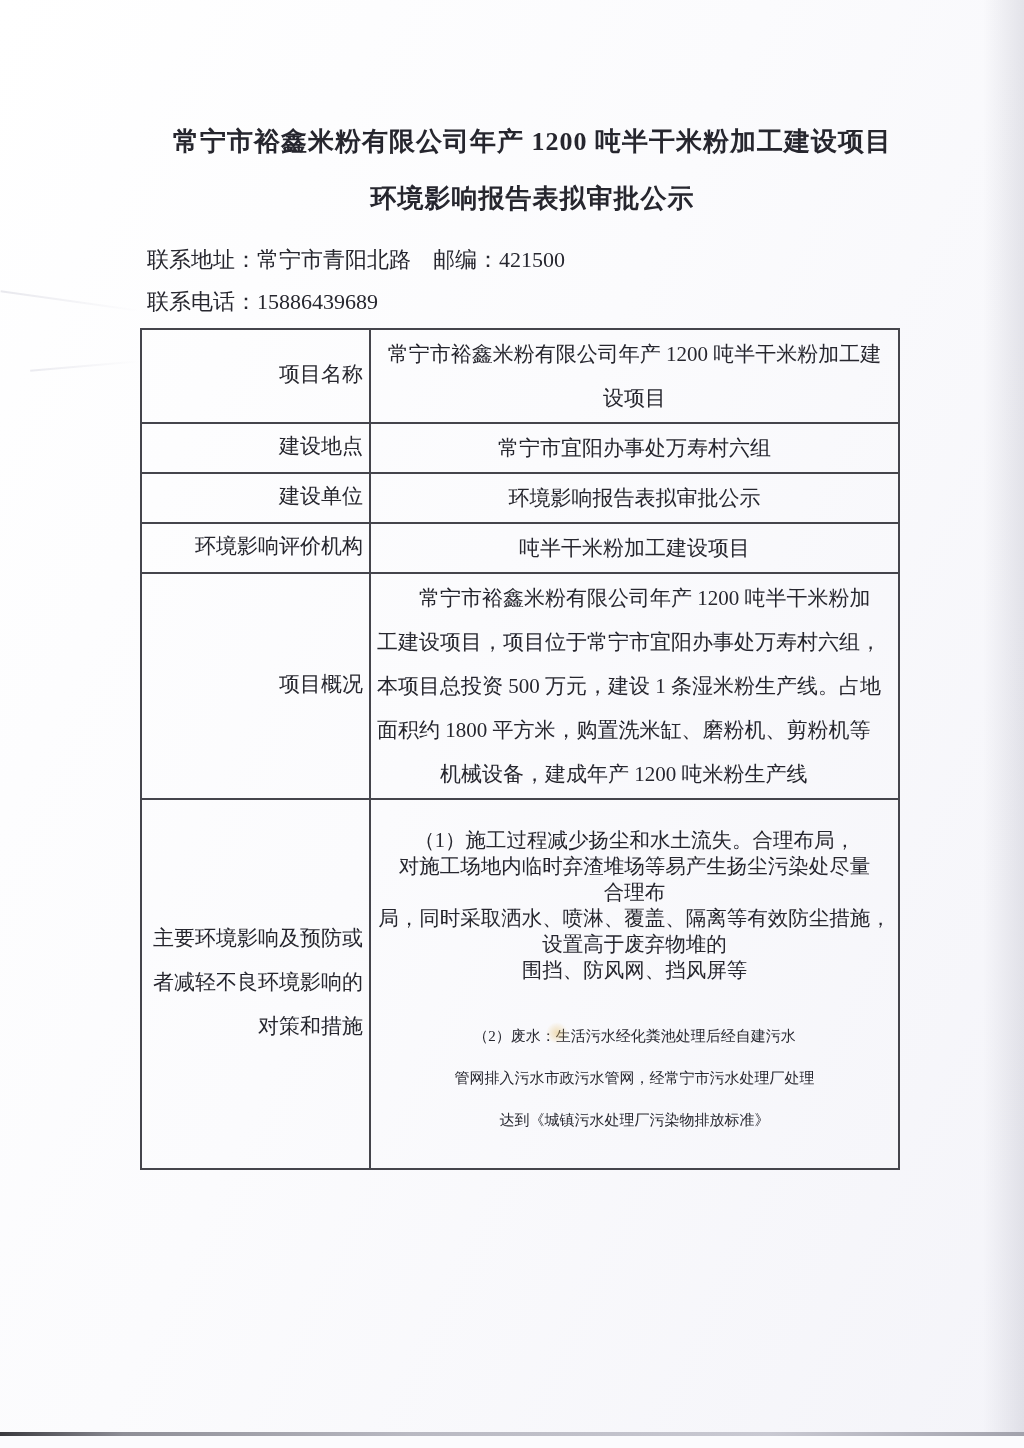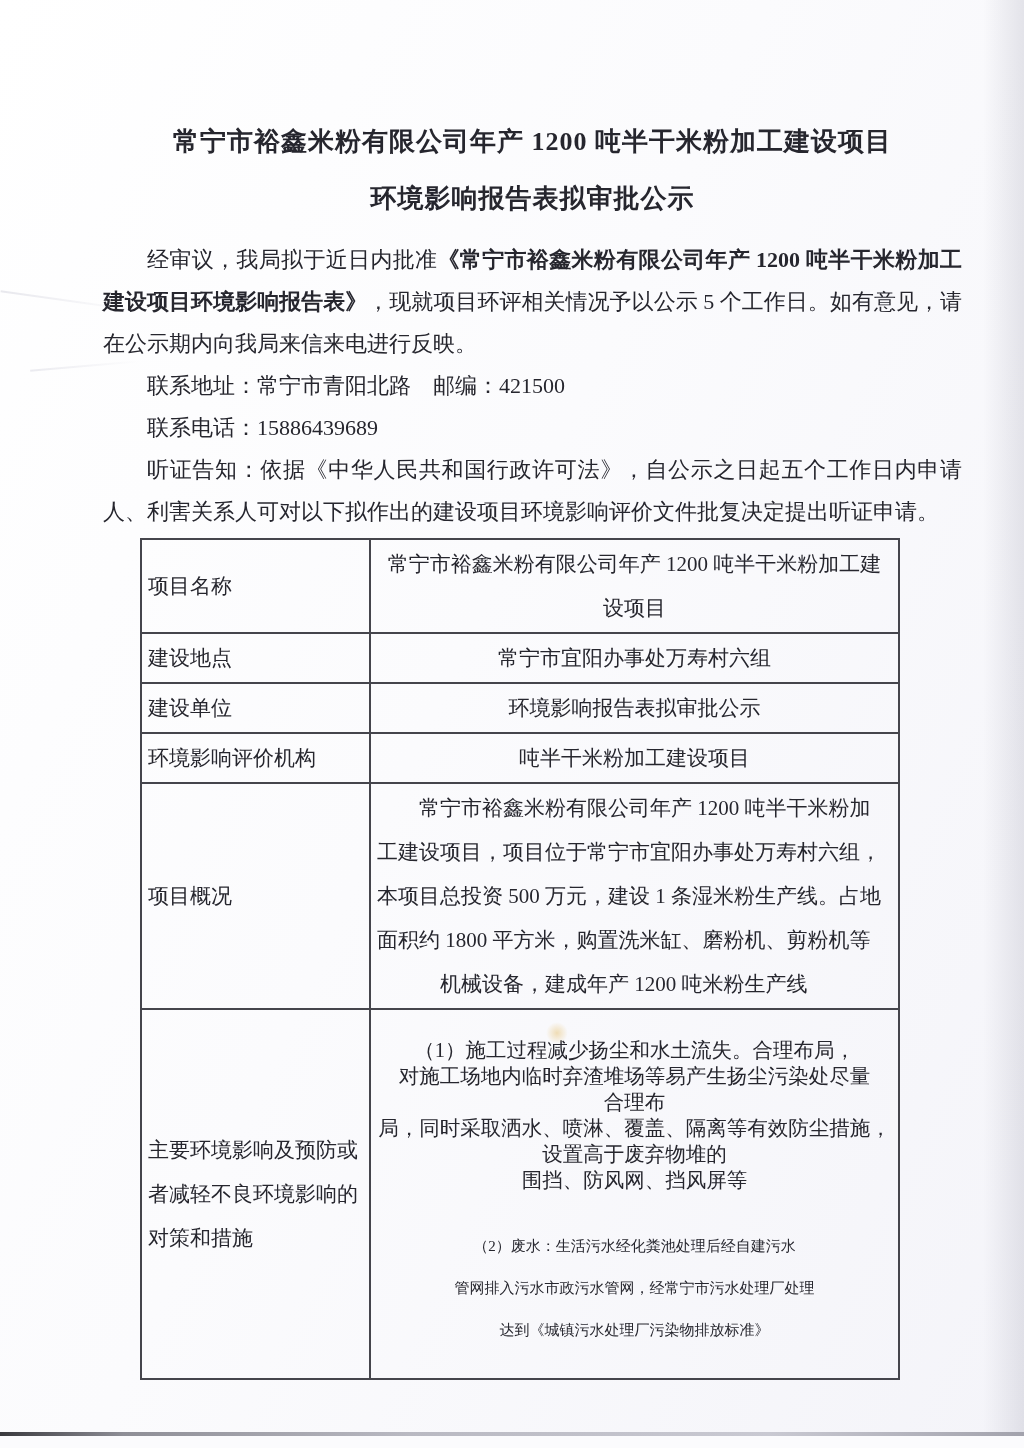--- a/index.html
+++ b/index.html
@@ -74,23 +74,24 @@
     font-size: 21px;
   }
   table.info-table td {
     border: 2px solid #45454c;
     vertical-align: middle;
     padding: 2px 6px;
     white-space: pre-line;
   }
   td.label-cell {
     width: 215px;
-    text-align: left;
+    text-align: right;
     padding-left: 10px;
     line-height: 44px;
+    font-family: Liberation Mono, monospace;
   }
   td.value-cell {
     text-align: center;
     line-height: 44px;
   }
   td.value-left {
     text-align: left;
     line-height: 44px;
   }
   tr.r1 td { height: 81px; }
@@ -124,24 +125,22 @@
 <div class="paper">
   <div class="crease-a"></div>
   <div class="crease-b"></div>
 
   <div class="content">
 
     <div class="doc-title">常宁市裕鑫米粉有限公司年产 1200 吨半干米粉加工建设项目</div>
     <div class="doc-title second">环境影响报告表拟审批公示</div>
 
     <div class="body-text">
-      <p class="justify"><span>经审议，我局拟于近日内批准</span><span class="bold-inline">《常宁市裕鑫米粉有限公司年产 1200 吨半干米粉加工建设项目环境影响报告表》</span><span>，现就项目环评相关情况予以公示 5 个工作日。如有意见，请在公示期内向我局来信来电进行反映。</span></p>
       <p>联系地址：常宁市青阳北路　邮编：421500</p>
       <p>联系电话：15886439689</p>
-      <p class="justify">听证告知：依据《中华人民共和国行政许可法》，自公示之日起五个工作日内申请人、利害关系人可对以下拟作出的建设项目环境影响评价文件批复决定提出听证申请。</p>
     </div>
 
     <table class="info-table">
       <tbody>
         <tr class="r1">
           <td class="label-cell">项目名称</td>
           <td class="value-cell">常宁市裕鑫米粉有限公司年产 1200 吨半干米粉加工建
 设项目</td>
         </tr>
         <tr class="r2">

